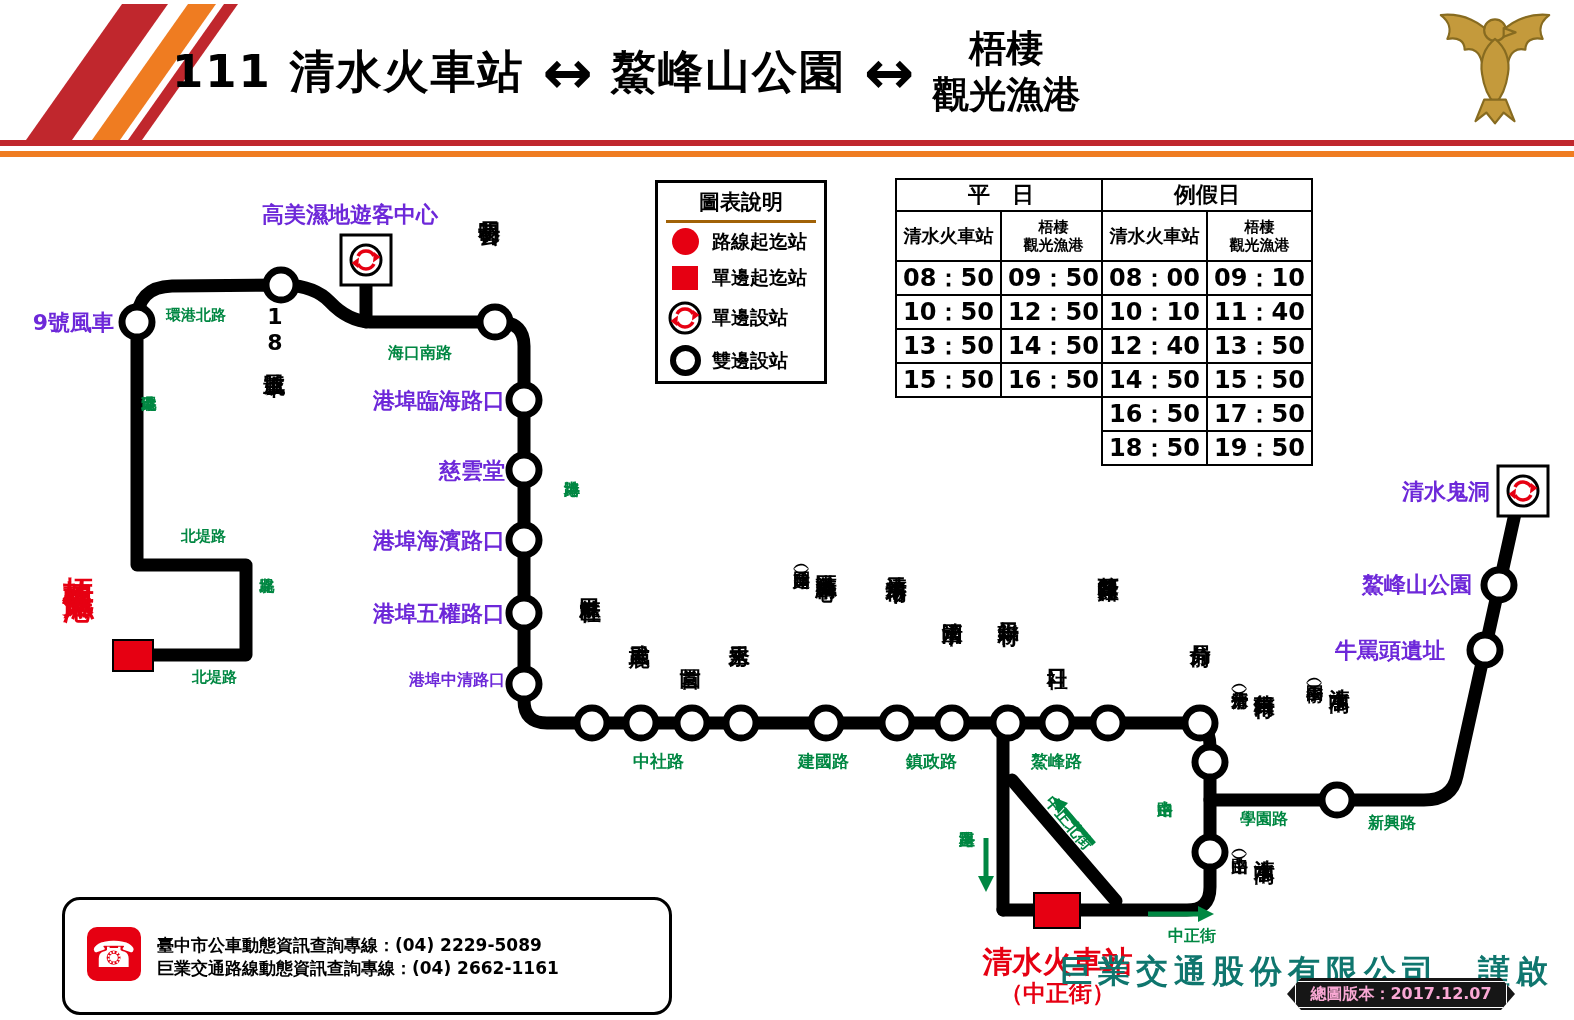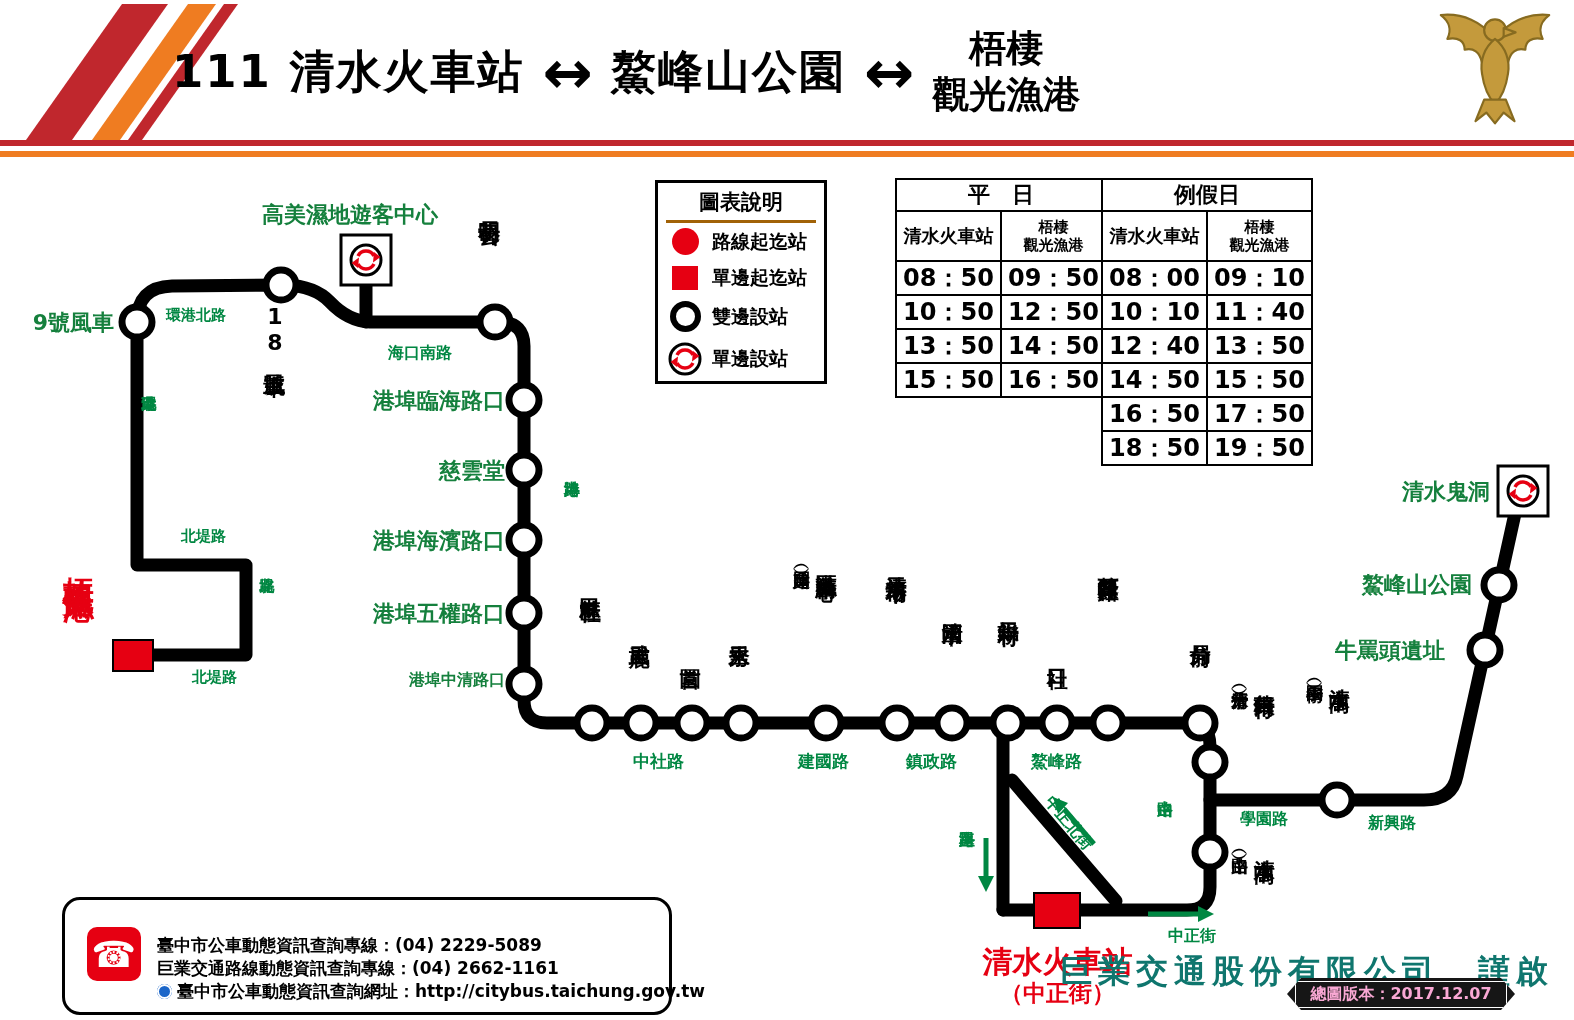--- a/index.html
+++ b/index.html
@@ -7,21 +7,21 @@
     position:relative; width:1574px; height:1020px; background:#fff;
     font-family:"DejaVu Sans","Liberation Sans",sans-serif; overflow:hidden;
   }
   
   #title-row { position:absolute; left:172px; top:22px; height:100px; display:flex; align-items:center; gap:18px; font-weight:bold; color:#000; }
   .t-main { font-size:45px; letter-spacing:2px; white-space:nowrap; }
   .t-arrow { font-size:60px; line-height:1; }
   .t-stack { text-align:center; font-size:37px; line-height:1.25; white-space:nowrap; }
   .hrule { position:absolute; left:0; width:1574px; height:6px; }
   
-  .hlabel { position:absolute; font-weight:bold; white-space:nowrap; color:#15803d; }
+  .hlabel { position:absolute; font-weight:bold; white-space:nowrap; color:#6d28d9; }
   .ra { text-align:right; }
   .ctr { text-align:center; }
   .vlabel { position:absolute; writing-mode:vertical-rl; text-orientation:mixed; font-weight:bold; color:#000; line-height:1.15; letter-spacing:1px; }
   .upright { text-orientation:upright; }
   .sub { font-size:17px; letter-spacing:0; }
   .red { color:#e60012; }
   .road { position:absolute; color:#008742; font-weight:bold; white-space:nowrap; font-size:16px; }
   .road.v { writing-mode:vertical-rl; text-orientation:upright; }
   
   #legend { position:absolute; left:655px; top:180px; width:166px; border:3px solid #000; background:#fff; }
@@ -216,32 +216,32 @@
       <span>路線起迄站</span>
     </div>
     <div class="lg-item">
       <span class="lg-ic">
           <span class="lg-sq"></span>
         </span>
       <span>單邊起迄站</span>
     </div>
     <div class="lg-item">
       <span class="lg-ic">
-          <span class="lg-ring"></span>
-        </span>
-      <span>雙邊設站</span>
-    </div>
-    <div class="lg-item">
-      <span class="lg-ic">
           <svg width="34" height="34" viewBox="-17 -17 34 34" style="position:static;">
             <use href="#cyclic"></use>
           </svg>
         </span>
       <span>單邊設站</span>
     </div>
+    <div class="lg-item">
+      <span class="lg-ic">
+          <span class="lg-ring"></span>
+        </span>
+      <span>雙邊設站</span>
+    </div>
   </div>
 
   <table class="tt" id="tt-weekday">
     <tbody>
         <tr class="head">
           <th colspan="2">平　日</th>
         </tr>
     <tr class="subh">
       <th><span>清水火車站</span></th>
       <th>
@@ -302,21 +302,20 @@
           <td>18：50</td>
           <td>19：50</td>
         </tr>
   </tbody>
     </table>
 
   <div id="contact">
     <div id="phone-ic">☎</div>
     <div class="c-line" style="top:34px;">臺中市公車動態資訊查詢專線：(04) 2229-5089</div>
     <div class="c-line" style="top:57px;">巨業交通路線動態資訊查詢專線：(04) 2662-1161</div>
-    <div class="c-line" style="top:80px;"><span class="web-ic"></span><span>臺中市公車動態資訊查詢網址：http://citybus.taichung.gov.tw</span></div>
   </div>
 
   <div id="company">巨業交通股份有限公司　謹啟</div>
   <div id="ribbon">
     <span>總圖版本：2017.12.07</span>
   </div>
 
 </div>
 
 </body></html>

